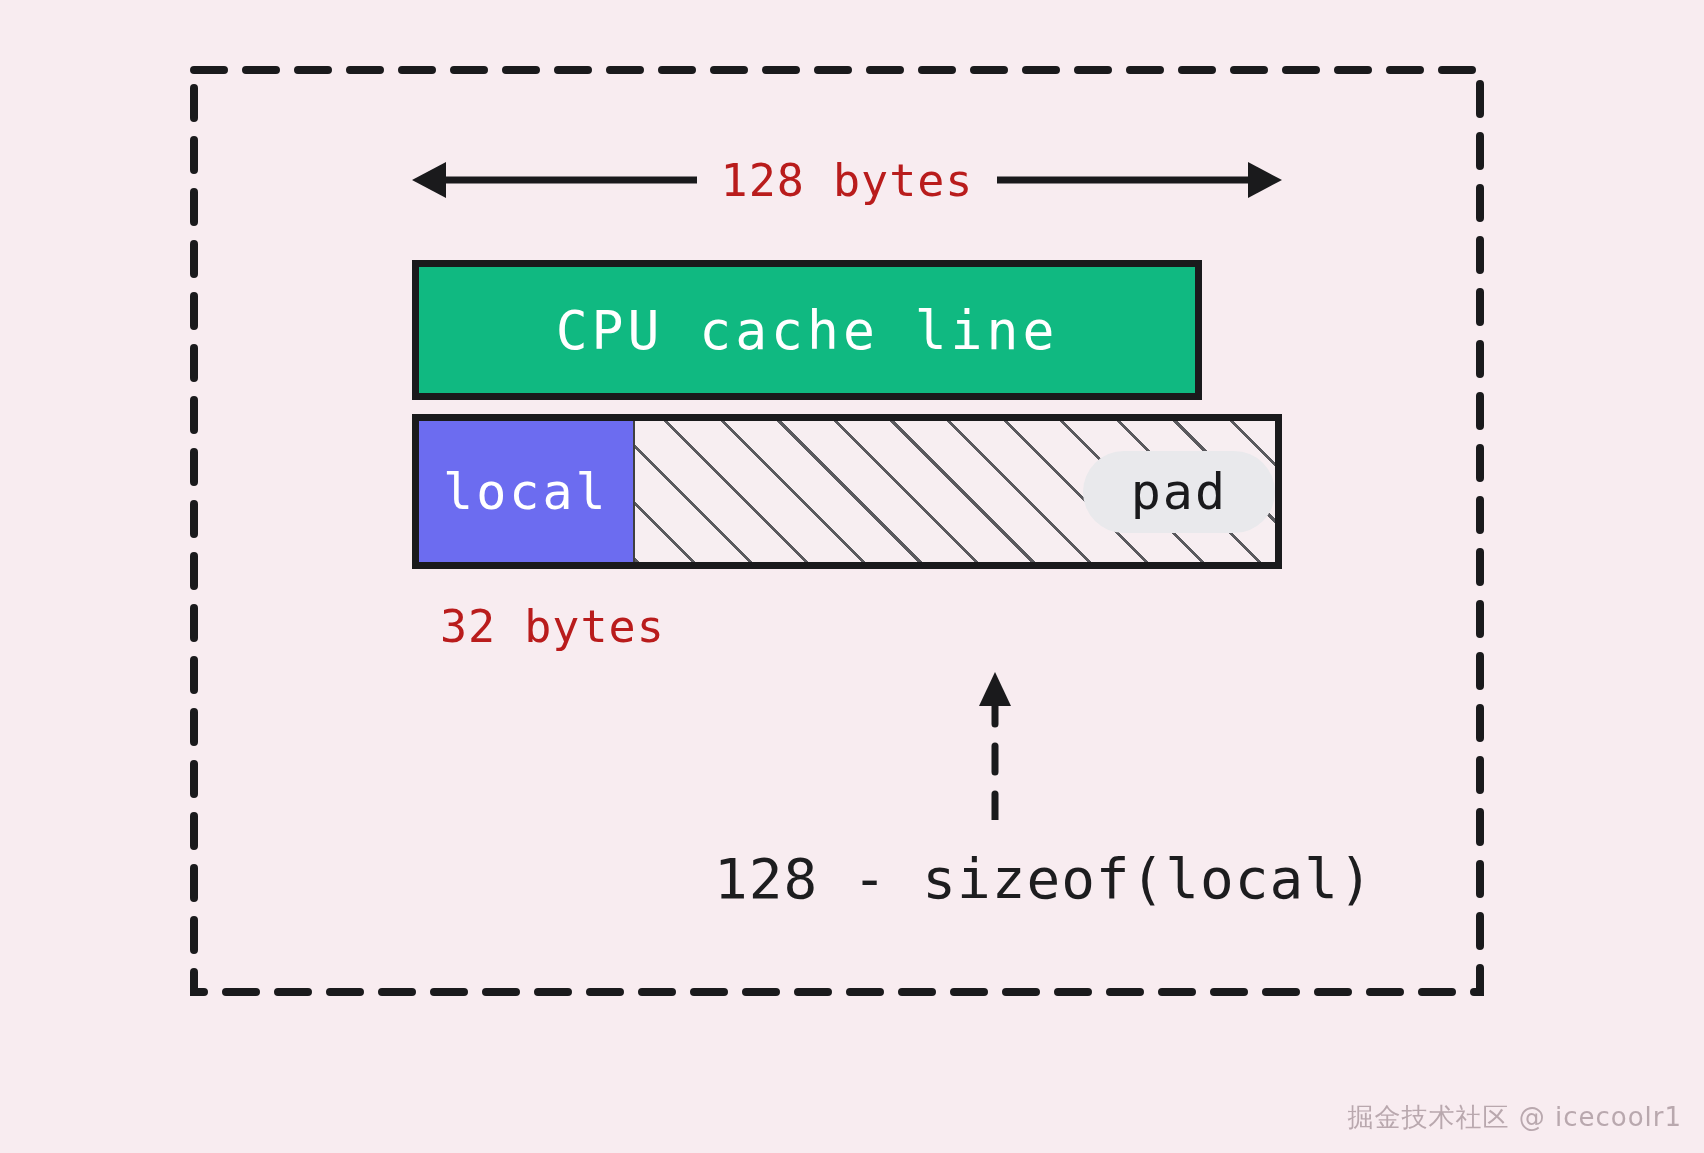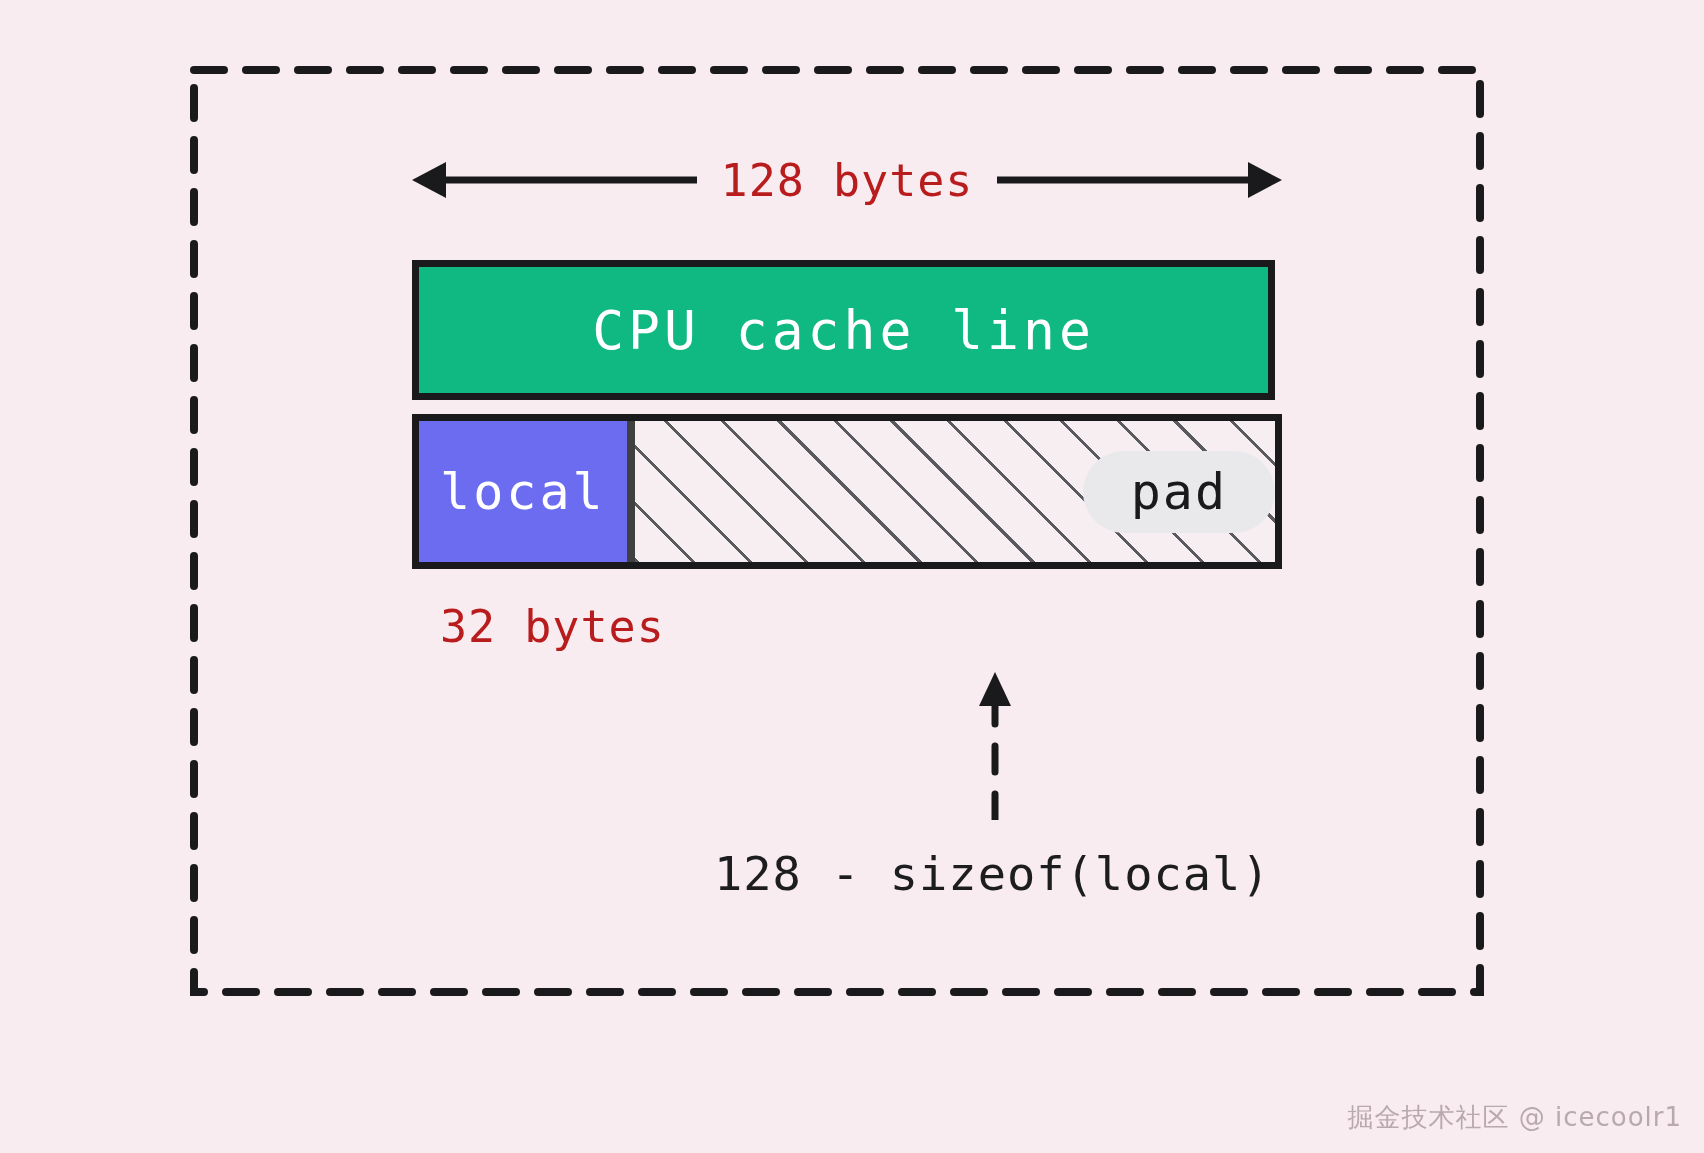--- a/index.html
+++ b/index.html
@@ -66,21 +66,21 @@
     position: absolute;
     box-sizing: border-box;
     border: 7px solid #1a1a1c;
     display: flex;
     align-items: center;
     justify-content: center;
   }
   .bar-cache {
     left: 412px;
     top: 260px;
-    width: 863px;
+    width: 790px;
     height: 140px;
     background: #10b981;
   }
   .bar-cache .bar-text {
     color: #ffffff;
     font-size: 53px;
     font-weight: 500;
     letter-spacing: 4px;
   }
 
@@ -96,21 +96,21 @@
     position: relative;
     height: 100%;
     display: flex;
     align-items: center;
     justify-content: center;
     box-sizing: border-box;
   }
   .seg-local {
     width: 25.2%;
     background: #6c6cf0;
-    border-right: 8px solid #404040;
+    border-right: 2px solid #404040;
   }
   .seg-local .seg-text {
     color: #ffffff;
     font-size: 50px;
     font-weight: 500;
     letter-spacing: 3px;
   }
   .seg-pad {
     width: 74.8%;
     background-color: #f7eef1;
@@ -154,21 +154,21 @@
     width: 40px;
     height: 148px;
   }
   .up-arrow svg { display: block; }
 
   
   .formula {
     position: absolute;
     left: 714px;
     top: 846px;
-    font-size: 47px;
+    font-size: 56px;
     font-weight: 500;
     color: #1d1d1f;
     letter-spacing: 1px;
     white-space: nowrap;
   }
 
   
   .logo {
     position: absolute;
     left: 278px;

